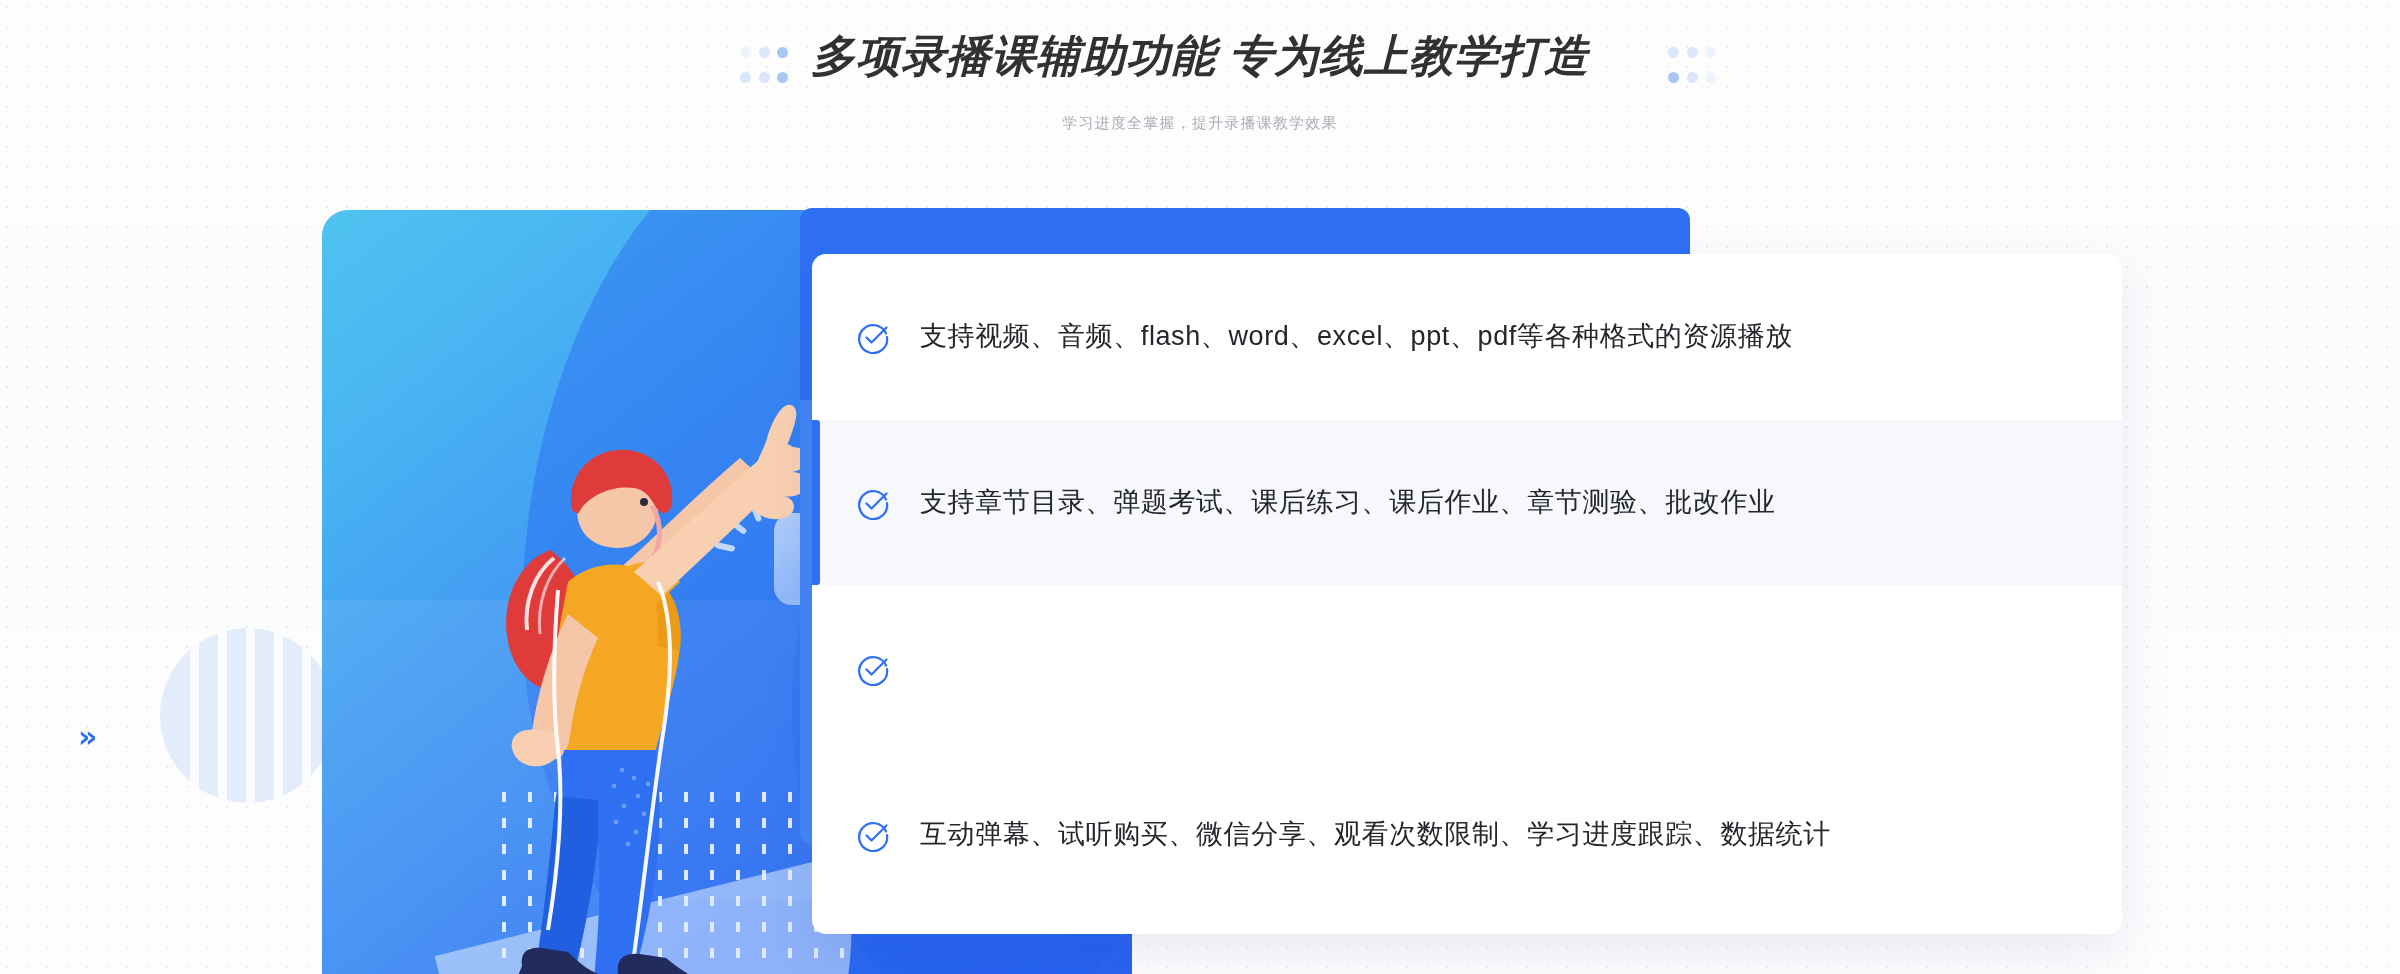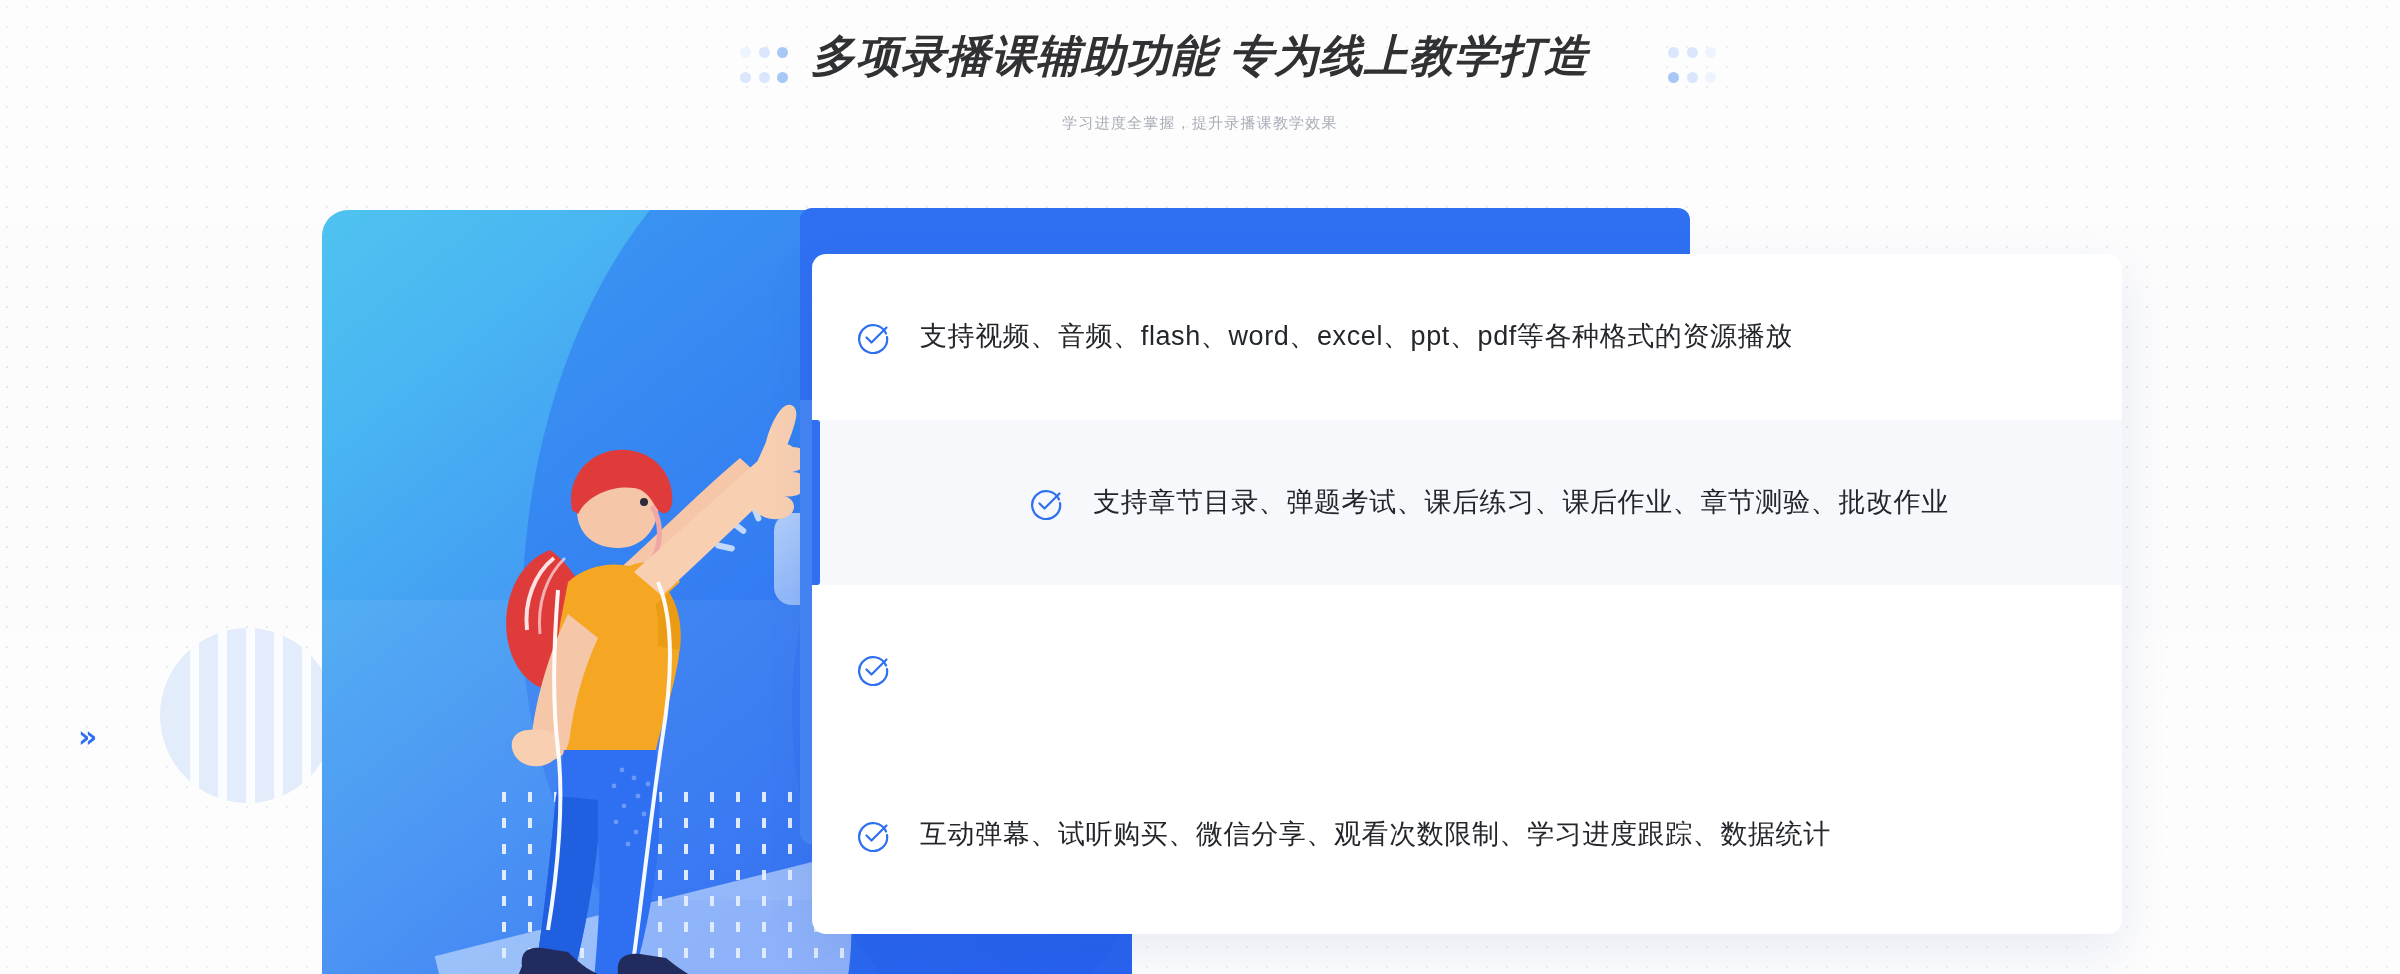--- a/index.html
+++ b/index.html
@@ -274,21 +274,20 @@
     align-items: center;
     padding-left: 44px;
   }
   .feature-row.r0 { top: 0px; }
   .feature-row.r1 { top: 166px; }
   .feature-row.r2 { top: 332px; }
   .feature-row.r3 { top: 498px; }
 
   .feature-row.highlight {
     background: #f7f8fb;
-    justify-content: center;
   }
   .feature-row.highlight:before {
     content: "";
     position: absolute;
     left: 0; top: 0;
     width: 8px; height: 100%;
     background: #2f6ff2;
     border-radius: 0 3px 3px 0;
   }
 

